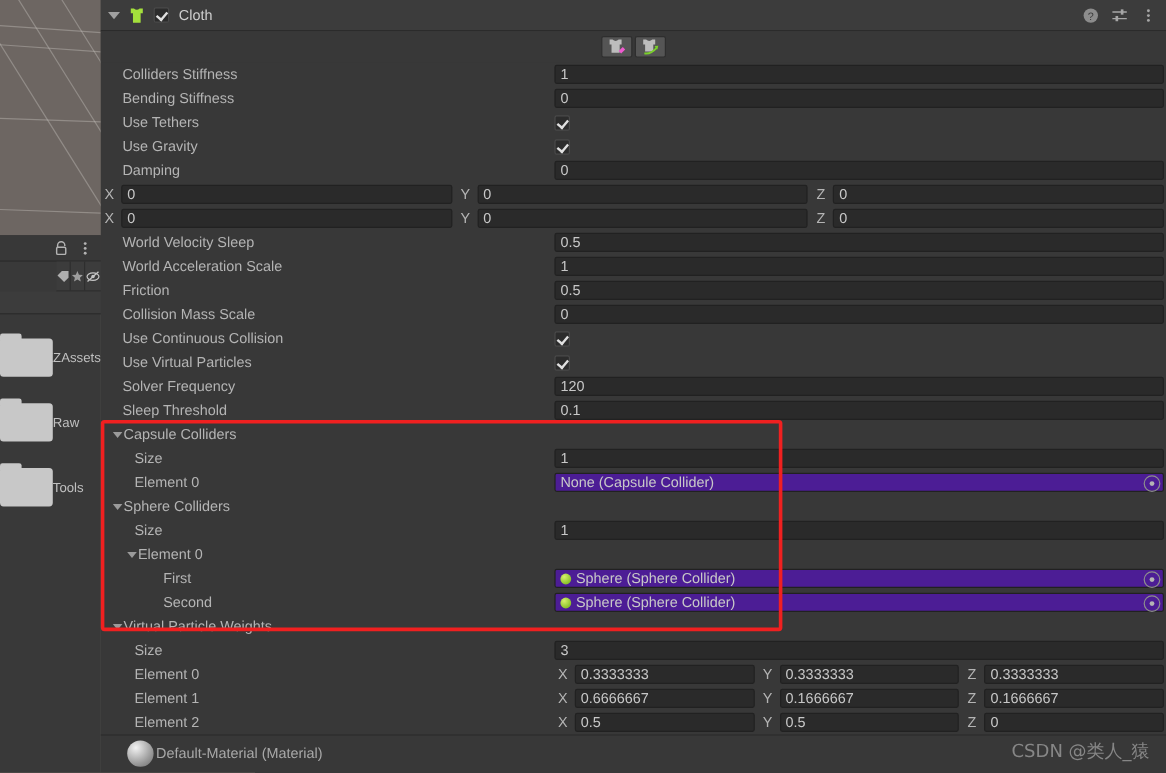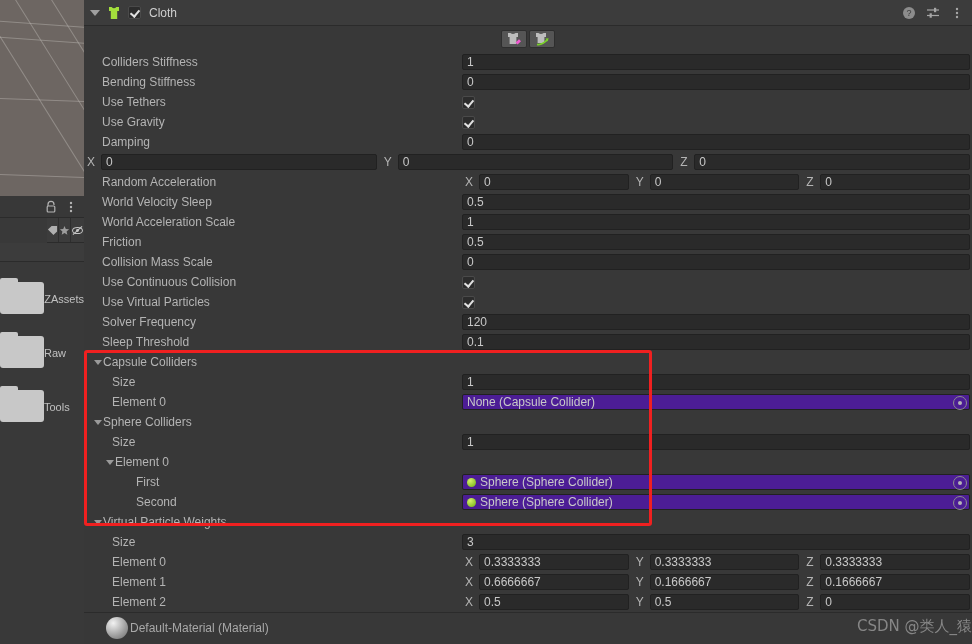--- a/index.html
+++ b/index.html
@@ -146,21 +146,21 @@
     height:30px;display:flex;align-items:center;gap:2px;padding-left:22px;
     box-sizing:border-box;
   }
   .mat-ball{
     width:22px;height:22px;border-radius:50%;flex:none;
     background:radial-gradient(circle at 33% 28%,#f2f2f2,#9a9a9a 62%,#6a6a6a 100%);
   }
   .mat-name{font-size:12px;color:#a8a8a8;}
 
   .watermark{
-    position:absolute;right:0;bottom:8px;
+    position:absolute;right:14px;bottom:8px;
     font-size:15px;color:#8f8f8f;opacity:.9;white-space:nowrap;
     font-family:"DejaVu Sans",sans-serif;
   }
 </style>
 </head>
 <body>
 
 <div id="app">
 
   <div class="scene">
@@ -326,21 +326,20 @@
           <div class="field">0</div>
           <span class="ax">Y</span>
           <div class="field">0</div>
           <span class="ax">Z</span>
           <div class="field">0</div>
         </div>
           </div>
       </div>
 
       <div class="row">
-        <div class="lbl">Random Acceleration</div>
         <div class="fieldwrap">
             <div class="vec">
           <span class="ax">X</span>
           <div class="field">0</div>
           <span class="ax">Y</span>
           <div class="field">0</div>
           <span class="ax">Z</span>
           <div class="field">0</div>
         </div>
           </div>

